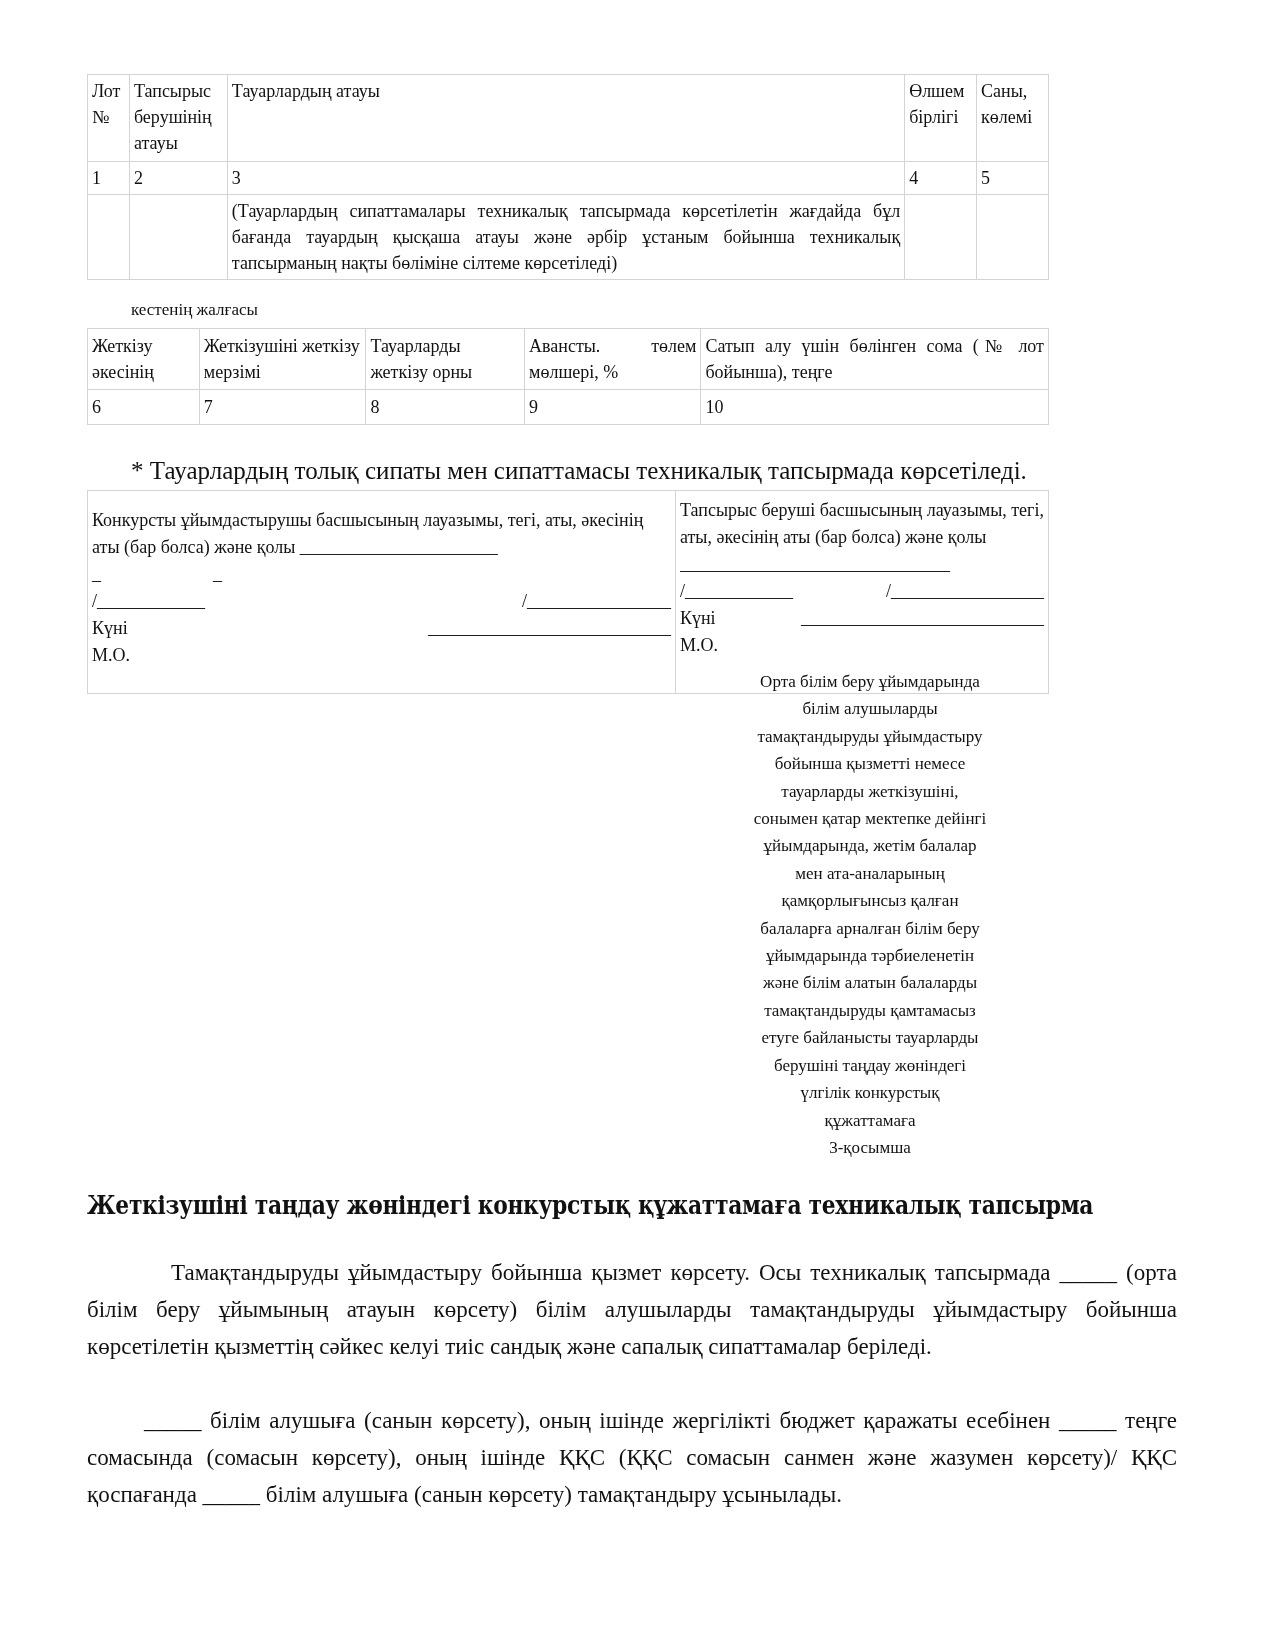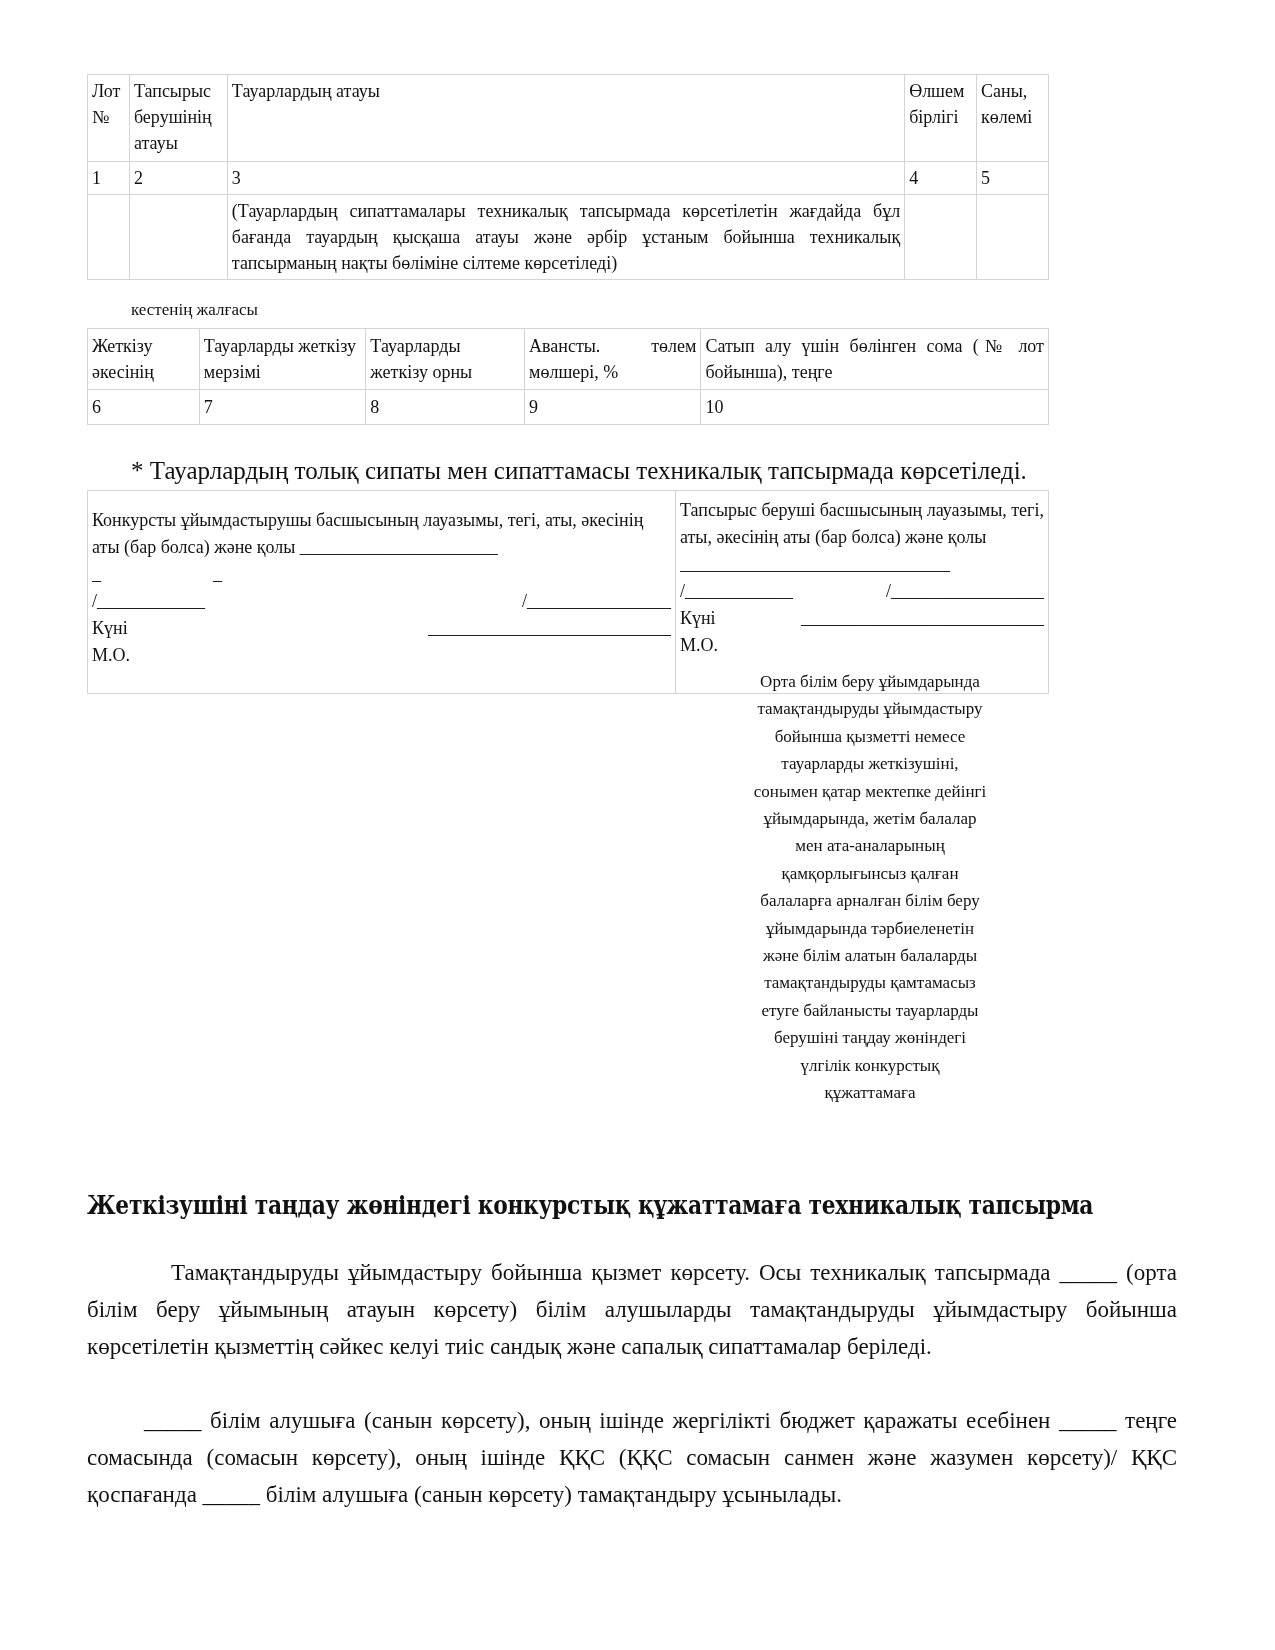--- a/index.html
+++ b/index.html
@@ -63,21 +63,21 @@
   </tr>
 </tbody>
   </table>
 
 <div class="continued">кестенің жалғасы</div>
 
 <table class="grid" id="table2">
   <tbody>
       <tr class="hdr">
     <td class="d1">Жеткізу әкесінің</td>
-    <td class="d2">Тауарларды жеткізу мерзімі</td>
+    <td class="d2">Жеткізушіні жеткізу мерзімі</td>
     <td class="d3">Тауарларды жеткізу орны</td>
     <td class="d4 justify">Авансты. төлем мөлшері, %</td>
     <td class="d5 justify">Сатып алу үшін бөлінген сома (№ лот бойынша), теңге</td>
   </tr>
   <tr>
     <td>6</td>
     <td>7</td>
     <td>8</td>
     <td>9</td>
     <td>10</td>
@@ -119,33 +119,35 @@
         <span>___________________________</span>
       </div>
       <div>М.О.</div>
     </td>
   </tr>
 </tbody>
   </table>
 
 <div class="appendix" id="appendix">
     <div>Орта білім беру ұйымдарында</div>
+    <div>білім алушыларды</div>
     <div>тамақтандыруды ұйымдастыру</div>
     <div>бойынша қызметті немесе</div>
     <div>тауарларды жеткізушіні,</div>
     <div>сонымен қатар мектепке дейінгі</div>
     <div>ұйымдарында, жетім балалар</div>
     <div>мен ата-аналарының</div>
     <div>қамқорлығынсыз қалған</div>
     <div>балаларға арналған білім беру</div>
     <div>ұйымдарында тәрбиеленетін</div>
     <div>және білім алатын балаларды</div>
     <div>тамақтандыруды қамтамасыз</div>
     <div>етуге байланысты тауарларды</div>
     <div>берушіні таңдау жөніндегі</div>
     <div>үлгілік конкурстық</div>
     <div>құжаттамаға</div>
+    <div>3-қосымша</div>
   </div>
 
 <div class="heading">Жеткізушіні таңдау жөніндегі конкурстық құжаттамаға техникалық тапсырма</div>
 
 <div class="body-text indent1" id="para1">Тамақтандыруды ұйымдастыру бойынша қызмет көрсету. Осы техникалық тапсырмада _____ (орта білім беру ұйымының атауын көрсету) білім алушыларды тамақтандыруды ұйымдастыру бойынша көрсетілетін қызметтің сәйкес келуі тиіс сандық және сапалық сипаттамалар беріледі.</div>
 <div class="body-text indent2" id="para2">_____ білім алушыға (санын көрсету), оның ішінде жергілікті бюджет қаражаты есебінен _____ теңге сомасында (сомасын көрсету), оның ішінде ҚҚС (ҚҚС сомасын санмен және жазумен көрсету)/ ҚҚС қоспағанда _____ білім алушыға (санын көрсету) тамақтандыру ұсынылады.</div>
 
 </body></html>

